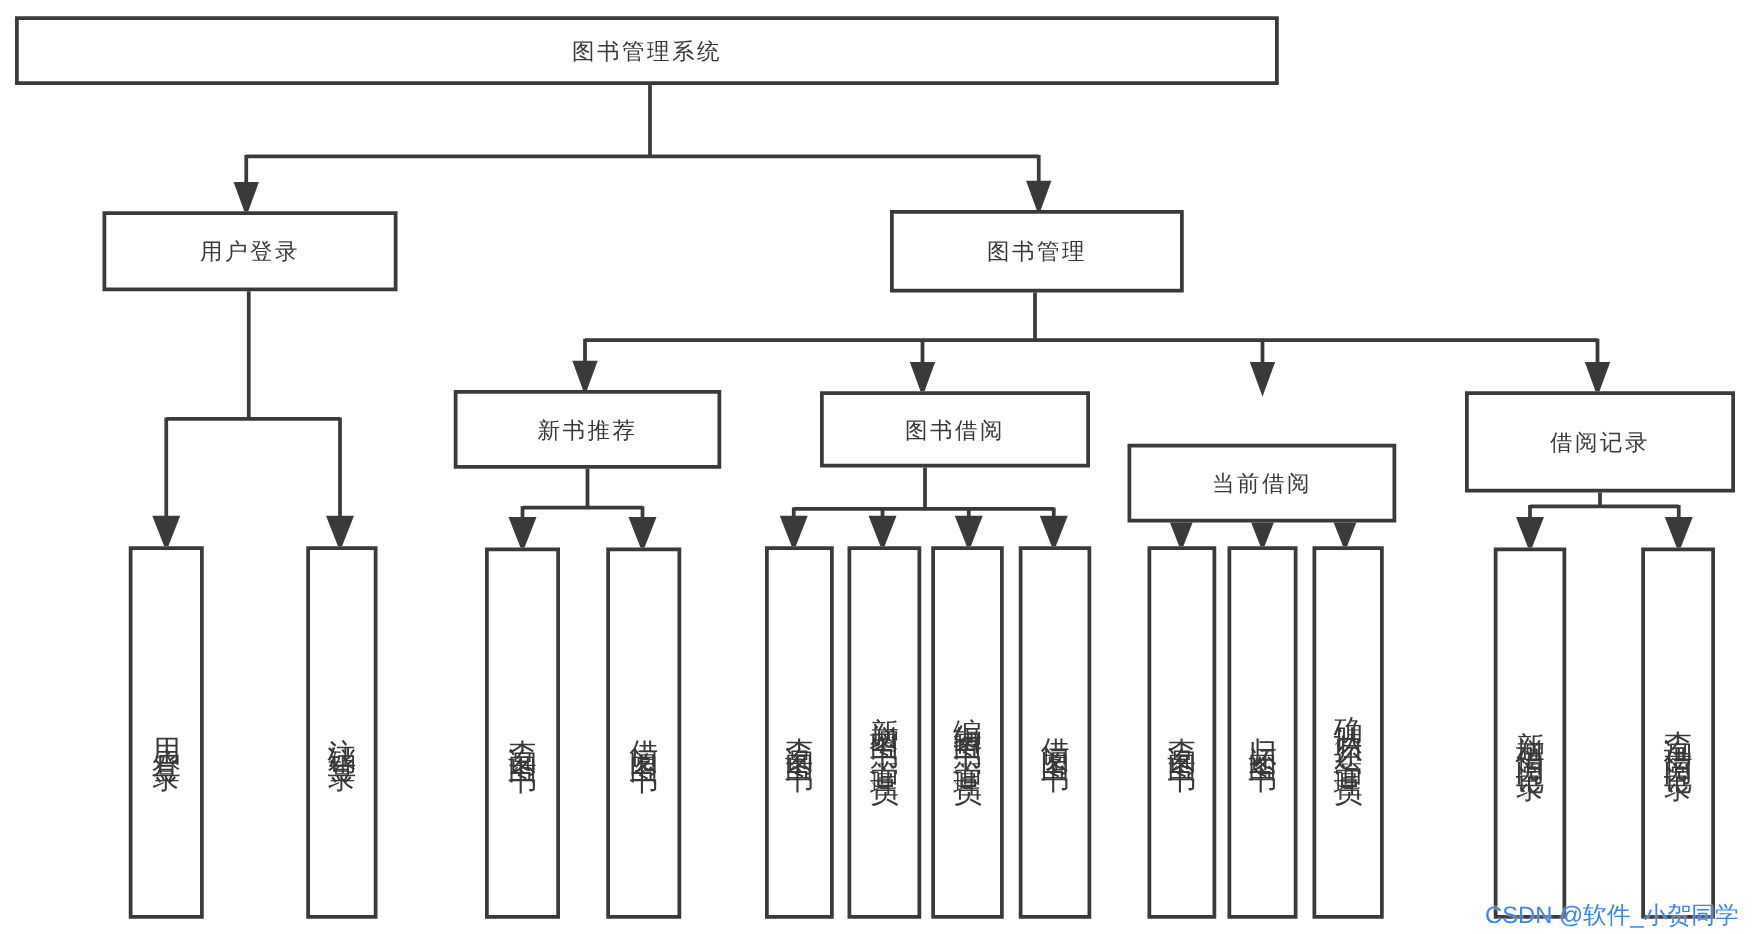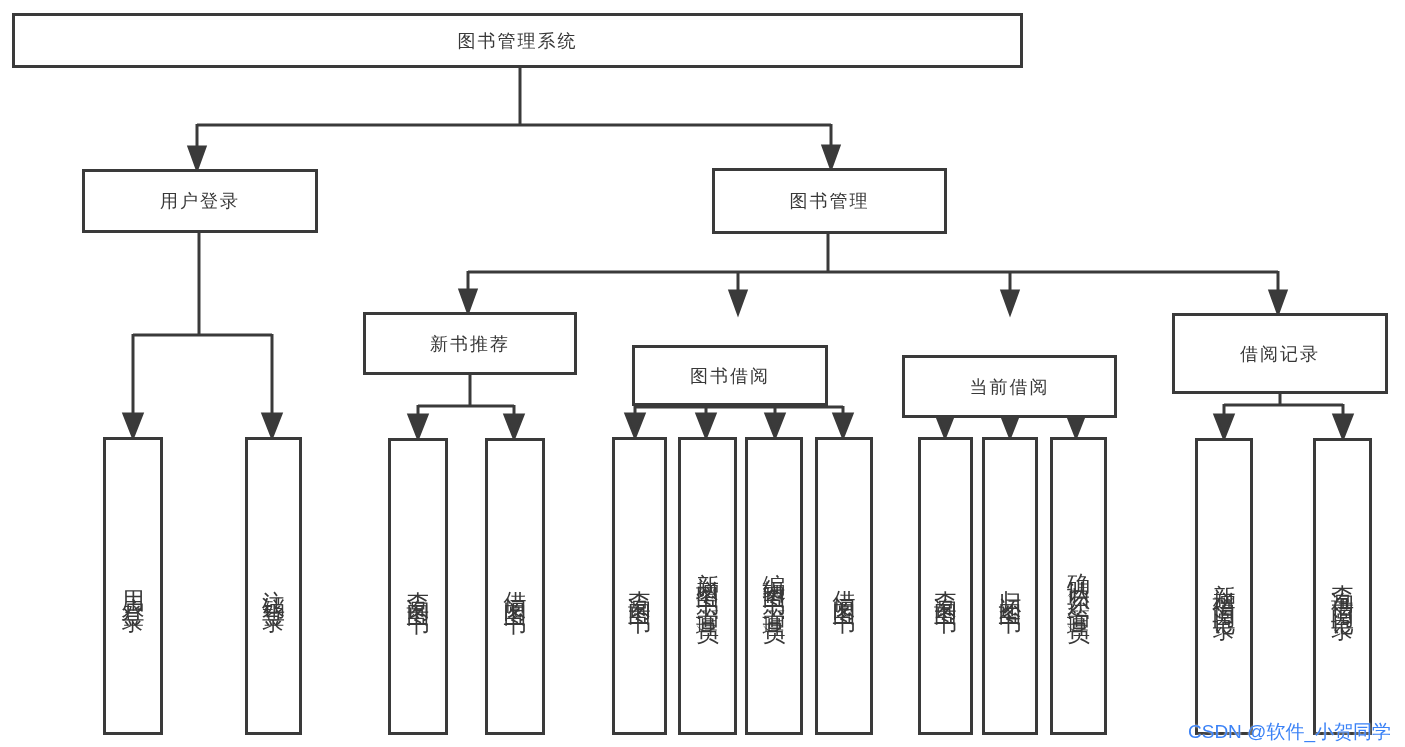--- a/index.html
+++ b/index.html
@@ -37,21 +37,21 @@
     letter-spacing:7px;
     line-height:1;
     color:var(--text);
     white-space:nowrap;
   }
   
   #b-root          {left:12px;  top:13px;  width:1011px; height:55px;}
   #b-user-login    {left:82px;  top:169px; width:236px;  height:64px;}
   #b-book-mgmt     {left:712px; top:168px; width:235px;  height:66px;}
   #b-new-book      {left:363px; top:312px; width:214px;  height:63px;}
-  #b-book-borrow   {left:632px; top:313px; width:196px;  height:61px;margin-top:32px;}
+  #b-book-borrow   {left:656px; top:313px; width:216px;  height:61px;}
   #b-current-borrow{left:902px; top:313px; width:215px;  height:63px;margin-top:42px;}
   #b-borrow-record {left:1172px;top:313px; width:216px;  height:81px;}
 
   #l-user-login {left:103px; top:437px; width:60px; height:298px;}
   #l-logout     {left:245px; top:437px; width:57px; height:298px;}
   #l-nb-query   {left:388px; top:438px; width:60px; height:297px;}
   #l-nb-borrow  {left:485px; top:438px; width:60px; height:297px;}
   #l-bb-query   {left:612px; top:437px; width:55px; height:298px;}
   #l-bb-add     {left:678px; top:437px; width:59px; height:298px;}
   #l-bb-edit    {left:745px; top:437px; width:58px; height:298px;}

